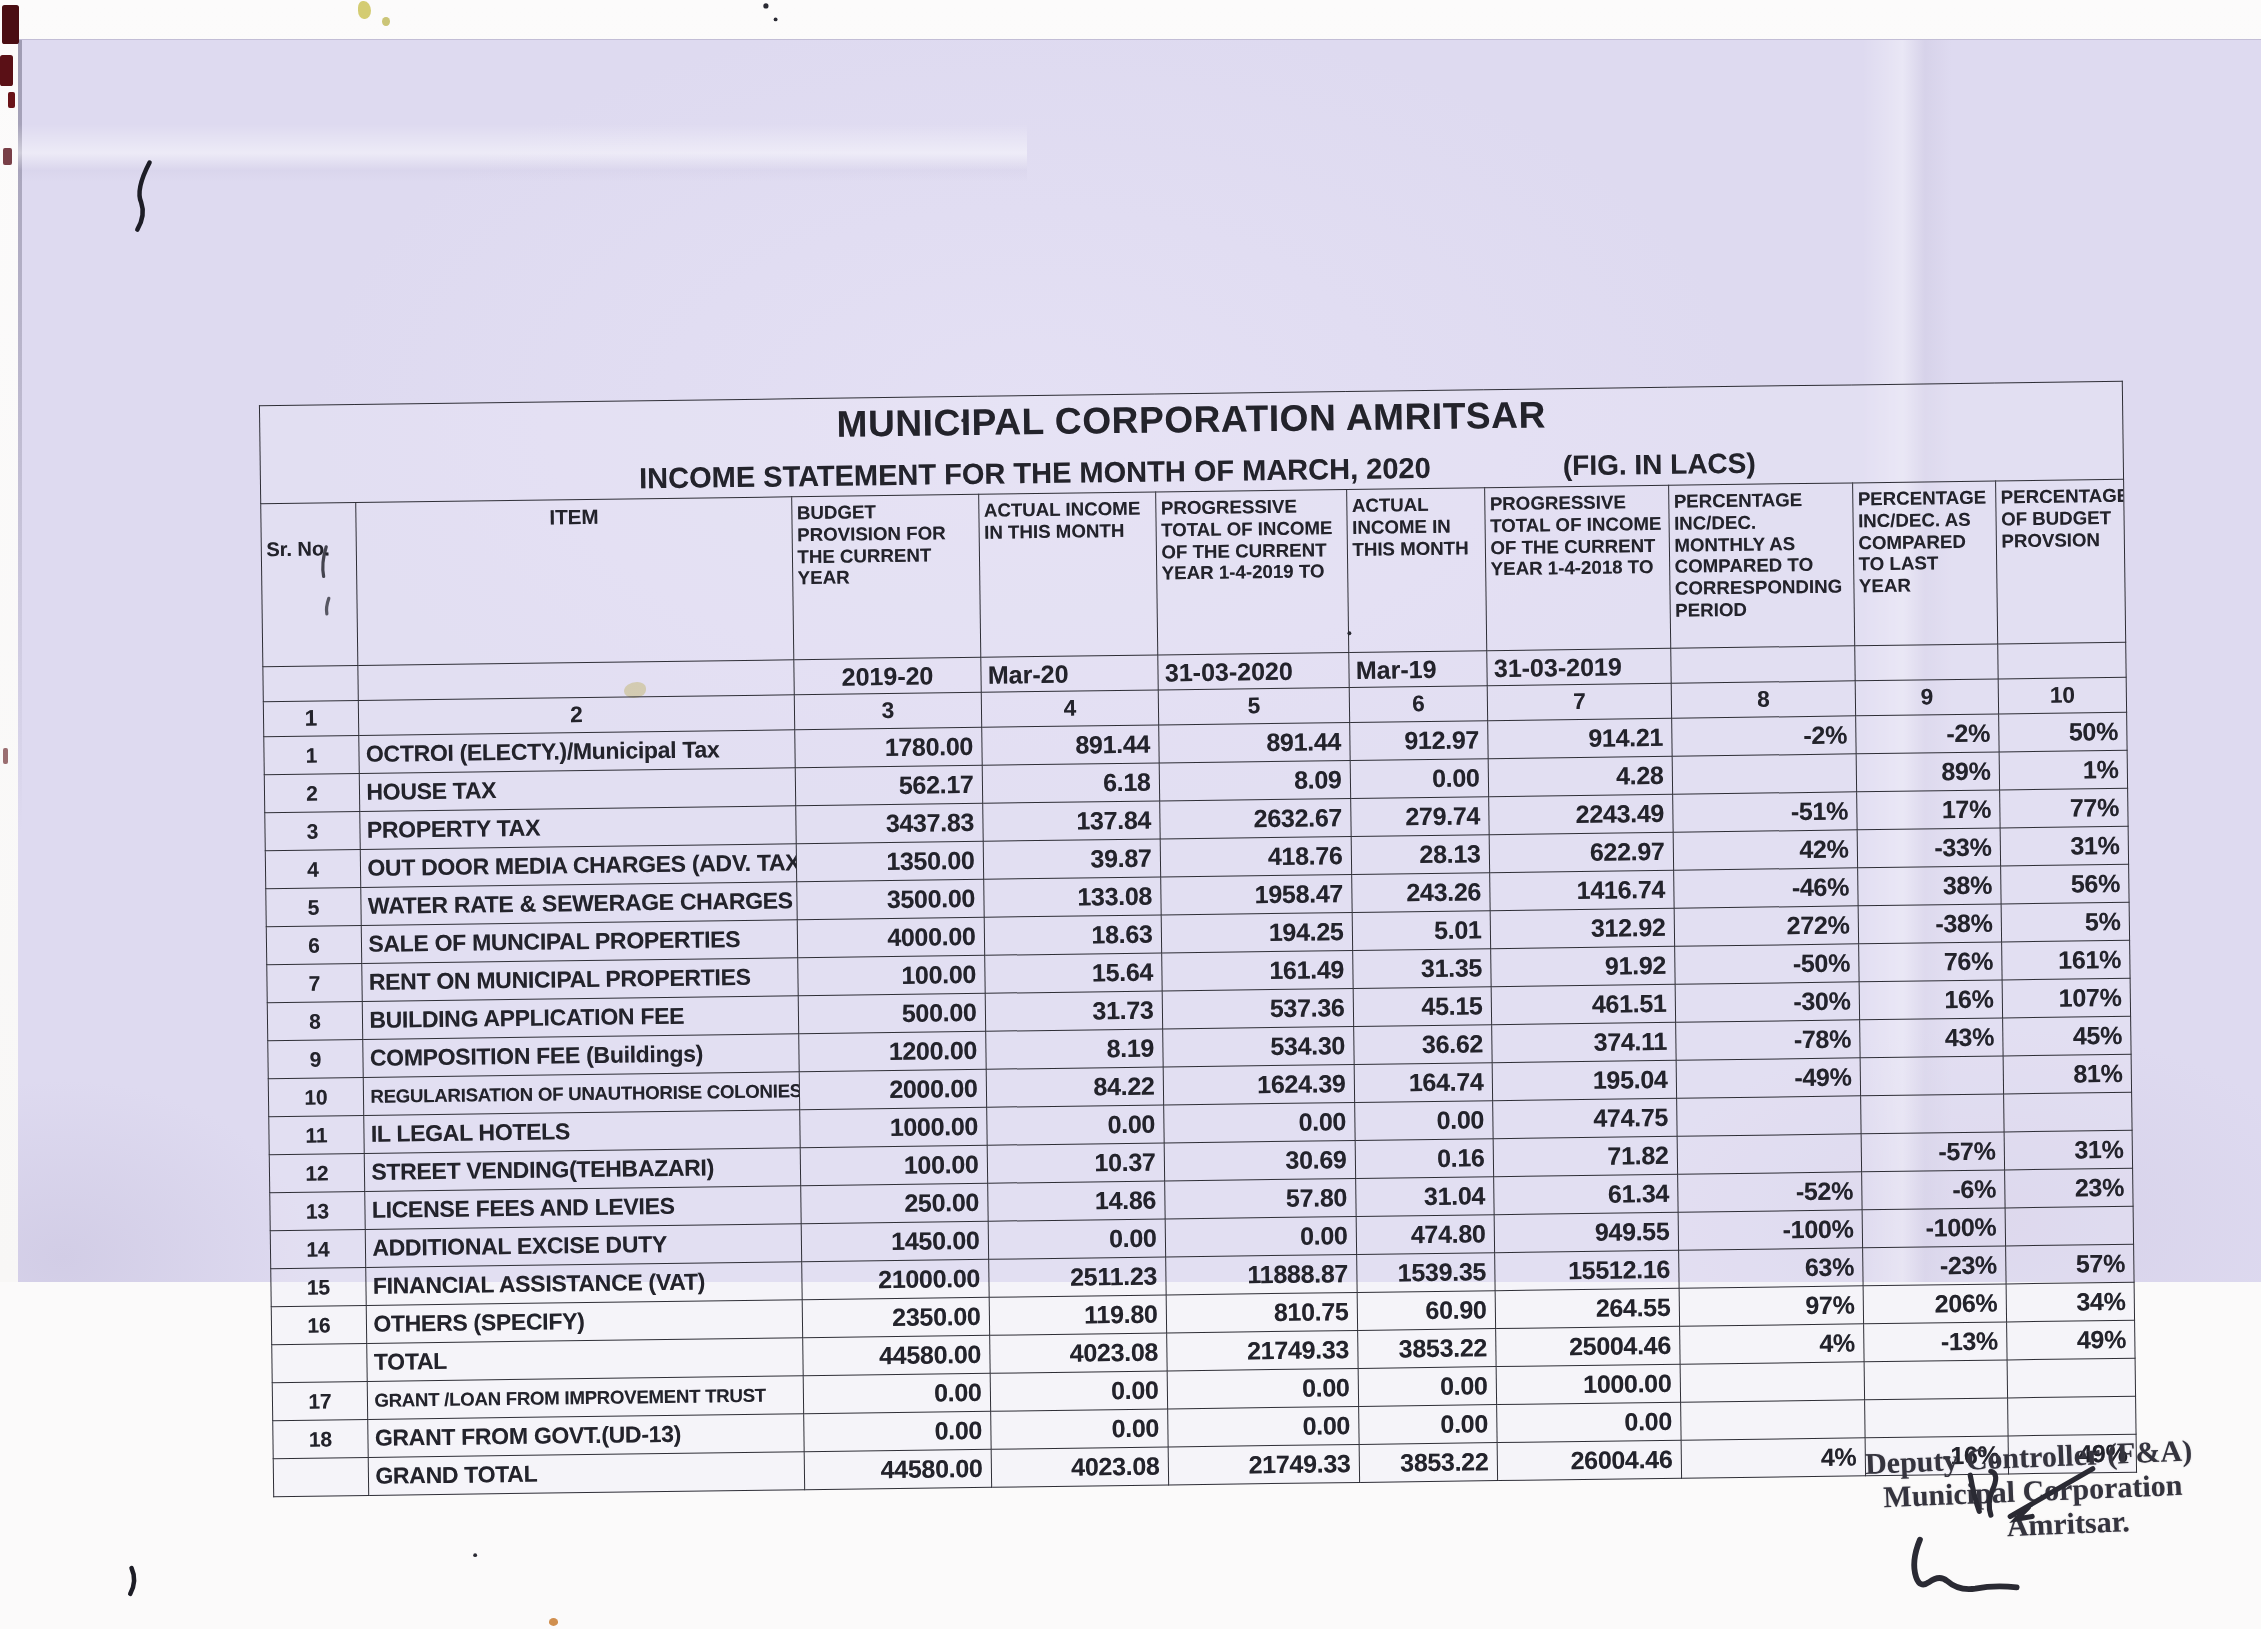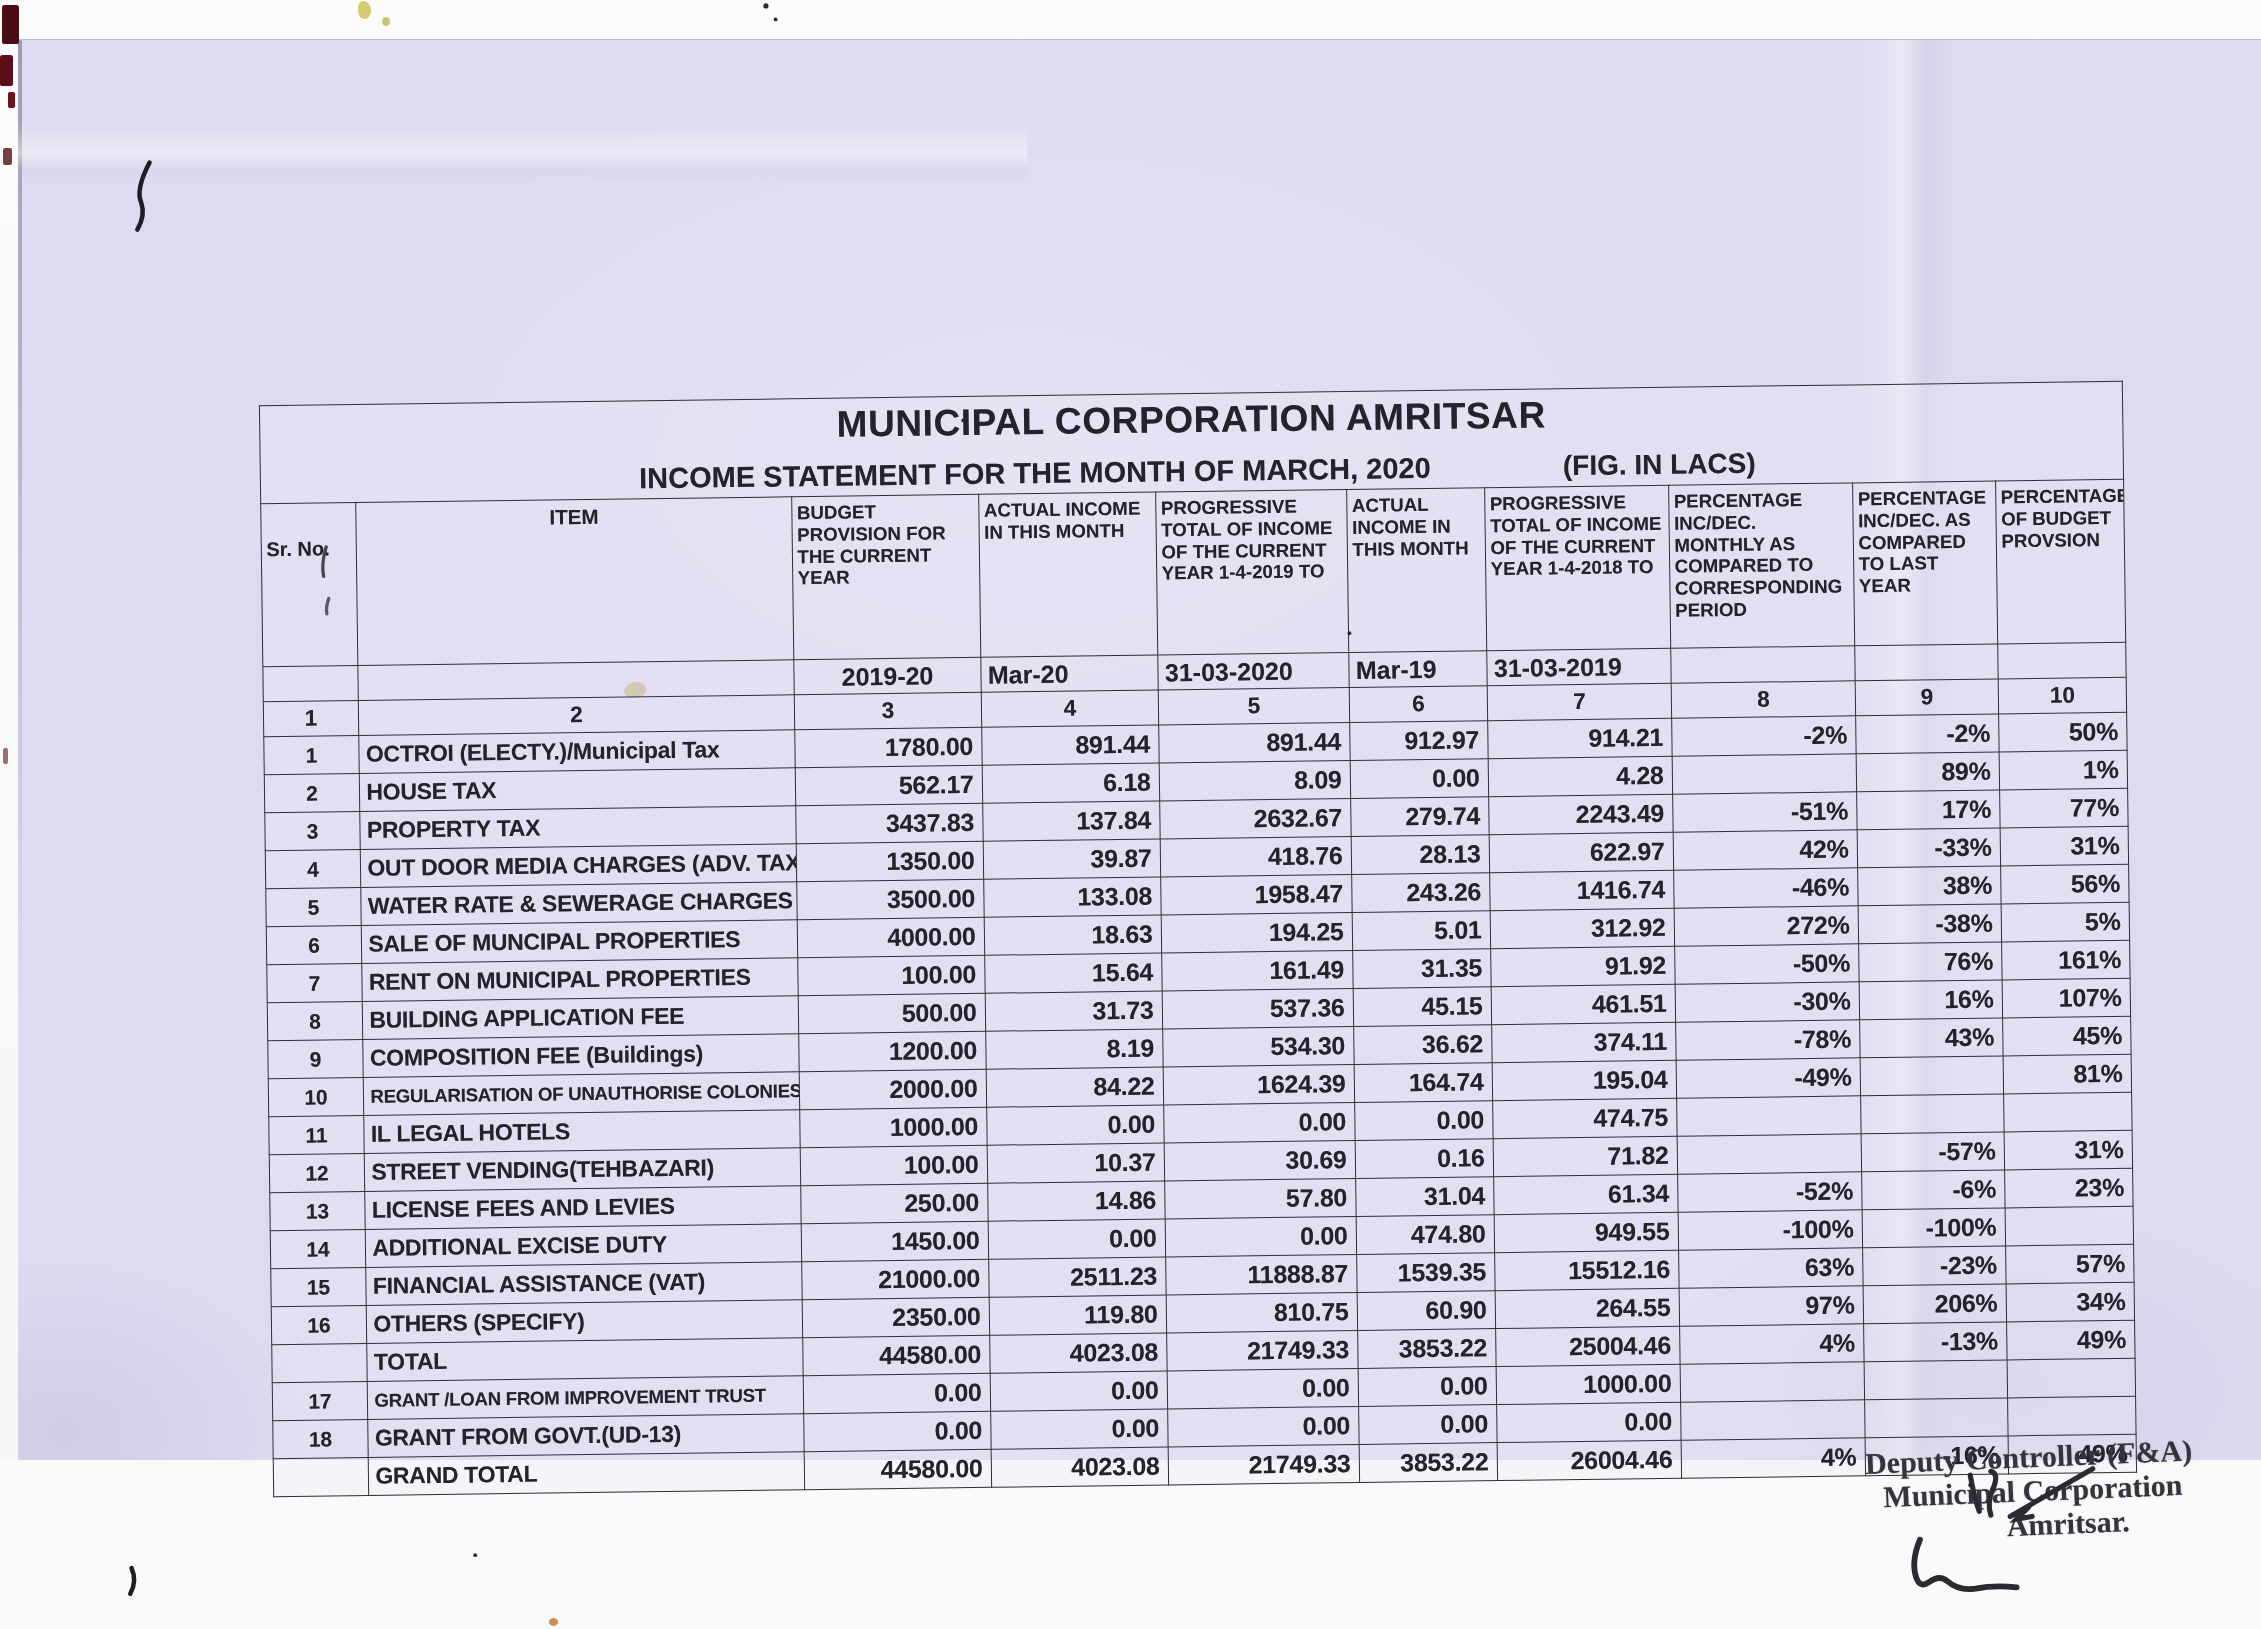--- a/index.html
+++ b/index.html
@@ -1,17 +1,17 @@
 <!DOCTYPE html>
 <html style="font-size:10.3px"><head>
 <meta charset="utf-8">
 <style>
   html,body{margin:0;padding:0;width:2261px;height:1630px;overflow:hidden;
     background:#fbfafa;font-family:"Liberation Sans",sans-serif;}
-  .scan{position:relative;width:2261px;height:1460px;background:
+  .scan{position:relative;width:2261px;height:1282px;background:
     linear-gradient(180deg,#fcfbfb 0,#f8f7f6 100%);}
   
   .paper{position:absolute;left:18px;top:39px;right:0;bottom:0;
     background:
       radial-gradient(1032px 580px at 45% 30%, #e4e0f4 0%, rgba(228,224,244,0) 70%),
       radial-gradient(580px 322px at 88% 95%, #d6d1e9 0%, rgba(214,209,233,0) 60%),
       radial-gradient(451px 322px at 2% 98%, #d2cde6 0%, rgba(210,205,230,0) 55%),
       #dedaf0;
     border-top:1.3px solid #c2bdd6;}
   .paper-edge{position:absolute;left:0;top:0;bottom:451px;width:3.9px;

